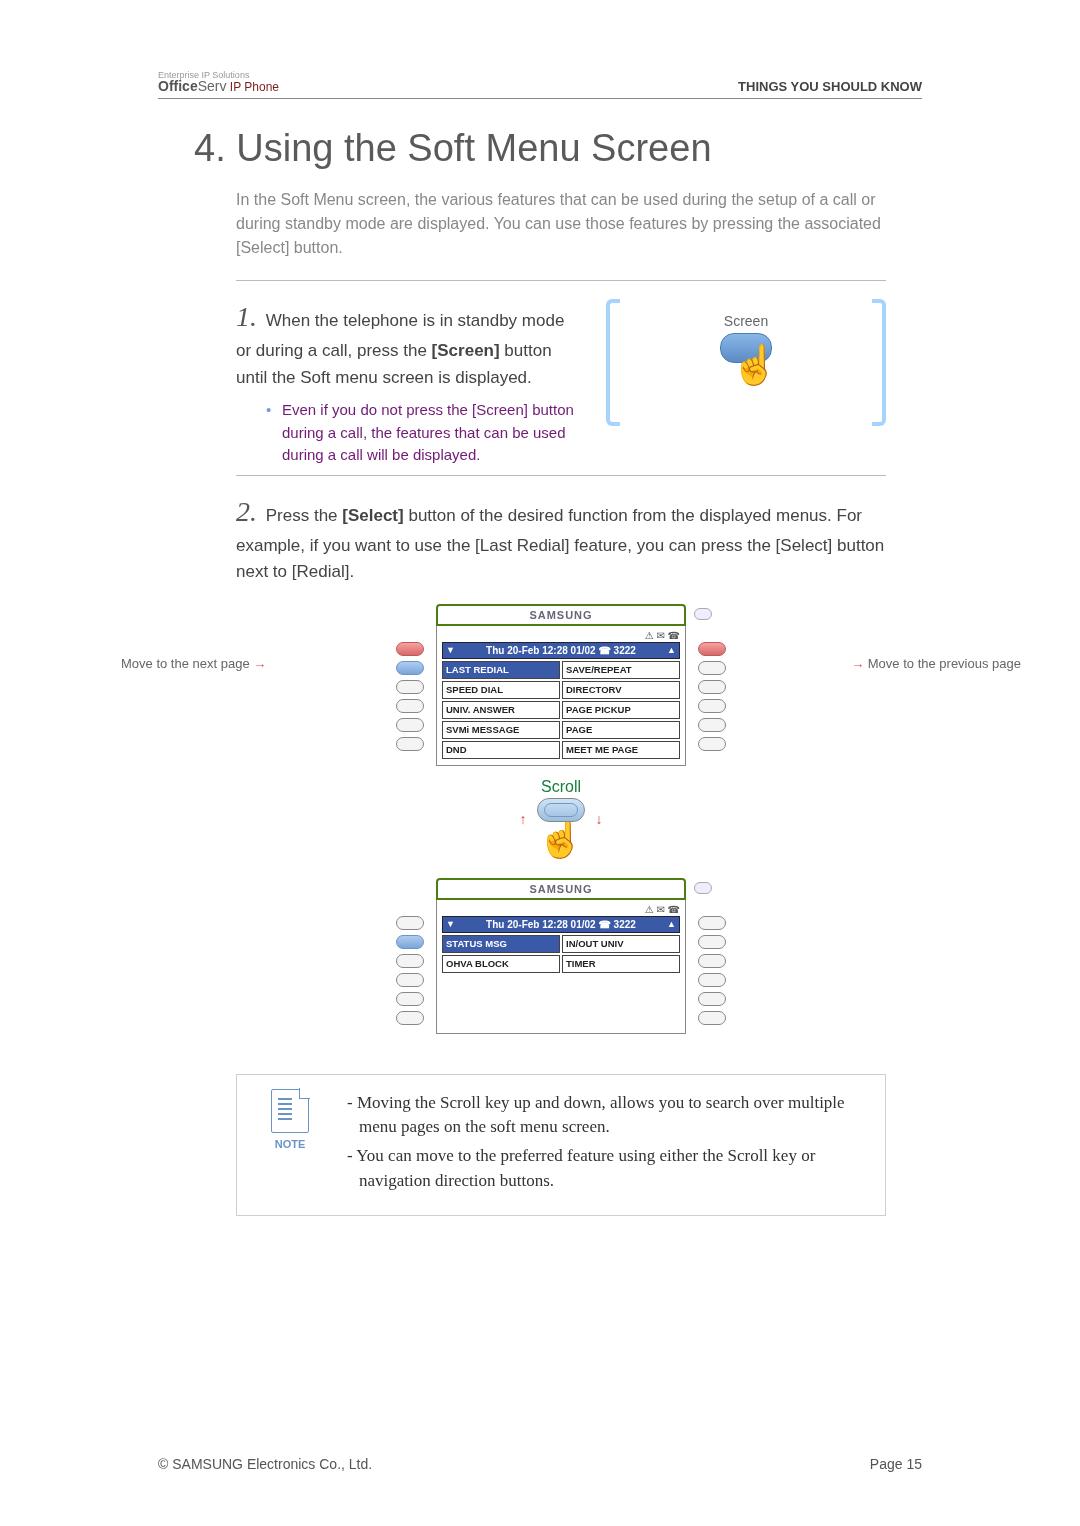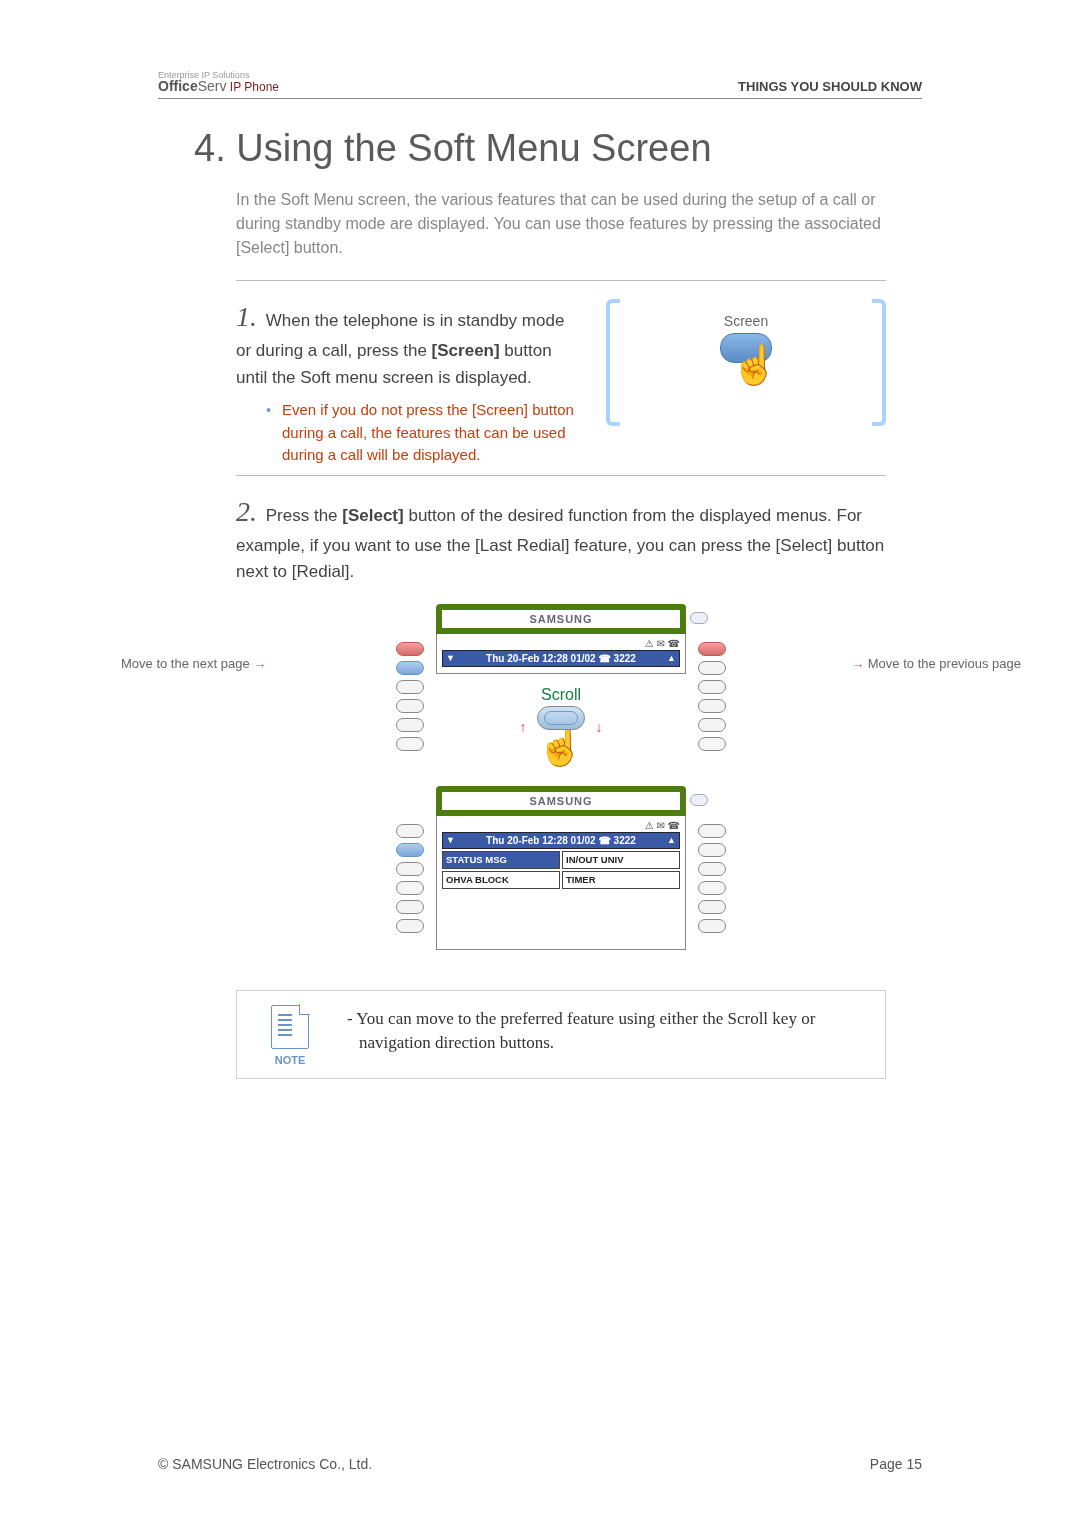--- a/index.html
+++ b/index.html
@@ -12,36 +12,36 @@
   .brand .ip{color:#7f1d1d;font-size:12px}
   .section-label{font-size:13px;font-weight:bold;color:#444}
   .title{font-size:38px;color:#5a5a5a;margin:0 0 18px 36px;font-weight:normal}
   .intro{margin:0 36px 20px 78px;font-size:16px;color:#888;line-height:1.5}
   .step-block{margin:0 36px 0 78px;position:relative}
   .hr{border:0;border-top:1px solid #bbb;margin:8px 36px 14px 78px}
   .step-row{display:flex;align-items:flex-start;gap:22px}
   .step-text{flex:1}
   .step-num{font-size:28px;font-style:italic;color:#555;font-family:"Times New Roman",serif;margin-right:4px}
   .step-line{font-size:17px;color:#444;line-height:1.55}
-  .sub-bullet{margin:8px 0 0 30px;font-size:15px;color:#c2410c;line-height:1.5;position:relative;padding-left:16px}
+  .sub-bullet{margin:8px 0 0 30px;font-size:15px;color:#701a75;line-height:1.5;position:relative;padding-left:16px}
   .sub-bullet:before{content:"•";position:absolute;left:0;top:0;color:#7a9bd4}
   .screen-illus{width:280px;height:135px;position:relative}
   .bracket{position:absolute;top:4px;bottom:4px;width:10px}
   .bracket.left{left:0;border-left:4px solid #a7d4ff;border-top:4px solid #a7d4ff;border-bottom:4px solid #a7d4ff;border-radius:6px 0 0 6px}
   .bracket.right{right:0;border-right:4px solid #a7d4ff;border-top:4px solid #a7d4ff;border-bottom:4px solid #a7d4ff;border-radius:0 6px 6px 0}
   .screen-label{position:absolute;top:18px;left:50%;transform:translateX(-50%);font-size:14px;color:#666}
   .oval-btn{position:absolute;top:38px;left:50%;transform:translateX(-50%);width:50px;height:28px;border-radius:14px;background:linear-gradient(#8ab7e8,#5a8bc4);border:1px solid #497bb3}
   .hand{position:absolute;top:48px;left:50%;transform:translateX(-30%);font-size:38px;color:#666}
   
   .phone-area{margin:18px auto 0;width:560px;position:relative}
   .callout-left{position:absolute;left:-160px;top:52px;font-size:13px;color:#666;white-space:nowrap}
   .callout-right{position:absolute;right:-180px;top:52px;font-size:13px;color:#666;white-space:nowrap}
   .arrow-r{color:#d44}
   .phone{width:250px;margin:0 auto}
-  .phone-top{border:6px solid #4d7c0f;border-radius:4px 4px 0 0;padding:3px 12px;text-align:center;font-size:11px;font-weight:bold;letter-spacing:1px;color:#667;position:relative}
+  .phone-top{border:2px solid #4d7c0f;border-radius:4px 4px 0 0;padding:3px 12px;text-align:center;font-size:11px;font-weight:bold;letter-spacing:1px;color:#667;position:relative}
   .speaker-dot{position:absolute;right:-28px;top:2px;width:16px;height:10px;border:1px solid #aaa;border-radius:6px;background:#eef}
   .lcd{border:1px solid #888;border-top:0;padding:4px 5px 6px;background:#fff}
   .icon-row{text-align:right;font-size:10px;color:#555;height:12px}
   .datebar{background:#3a5aa8;color:#fff;font-size:10px;font-weight:bold;padding:2px 3px;display:flex;align-items:center;justify-content:space-between;border:1px solid #223}
   .tri{font-size:9px}
   .menu-grid{display:grid;grid-template-columns:1fr 1fr;gap:2px;margin-top:2px}
   .menu-cell{border:1px solid #444;font-size:9.5px;font-weight:bold;padding:2px 3px;color:#222;min-height:12px;background:#fff}
   .menu-cell.hl{background:#3a5aa8;color:#fff}
   .side-btns{position:absolute;top:38px;display:flex;flex-direction:column;gap:5px}
   .side-btns.left{left:115px}
@@ -137,20 +137,32 @@
         </div>
         <div class="phone">
           <div class="phone-top"><span>SAMSUNG</span><span class="speaker-dot"></span></div>
           <div class="lcd">
             <div class="icon-row">⚠ ✉ ☎</div>
             <div class="datebar">
               <span class="tri">▼</span>
               <span>Thu 20-Feb 12:28  01/02 ☎ 3222</span>
               <span class="tri">▲</span>
             </div>
+            <div class="menu-grid" id="menu1">
+                <div class="menu-cell hl">LAST REDIAL</div>
+                <div class="menu-cell">SAVE/REPEAT</div>
+                <div class="menu-cell">SPEED DIAL</div>
+                <div class="menu-cell">DIRECTORV</div>
+                <div class="menu-cell">UNIV. ANSWER</div>
+                <div class="menu-cell">PAGE PICKUP</div>
+                <div class="menu-cell">SVMi MESSAGE</div>
+                <div class="menu-cell">PAGE</div>
+                <div class="menu-cell">DND</div>
+                <div class="menu-cell">MEET ME PAGE</div>
+              </div>
           </div>
         </div>
       </div>
     </div>
 
     
     <div class="scroll-block">
       <div class="lbl">Scroll</div>
       <span class="scroll-arrows">↑</span>
       <span class="scroll-wheel"></span>
@@ -203,20 +215,21 @@
       </div>
     </div>
   </div>
 
   <div class="note-box">
     <div class="note-icon">
       <div class="paper"></div>
       <div class="lbl">NOTE</div>
     </div>
     <ul id="note-list">
+        <li>- Moving the Scroll key up and down, allows you to search over multiple menu pages on the soft menu screen.</li>
         <li>- You can move to the preferred feature  using either the Scroll key or navigation direction buttons.</li>
       </ul>
   </div>
 
   <div class="footer">
     <span>© SAMSUNG Electronics Co., Ltd.</span>
     <span>Page 15</span>
   </div>
 </div>
 

